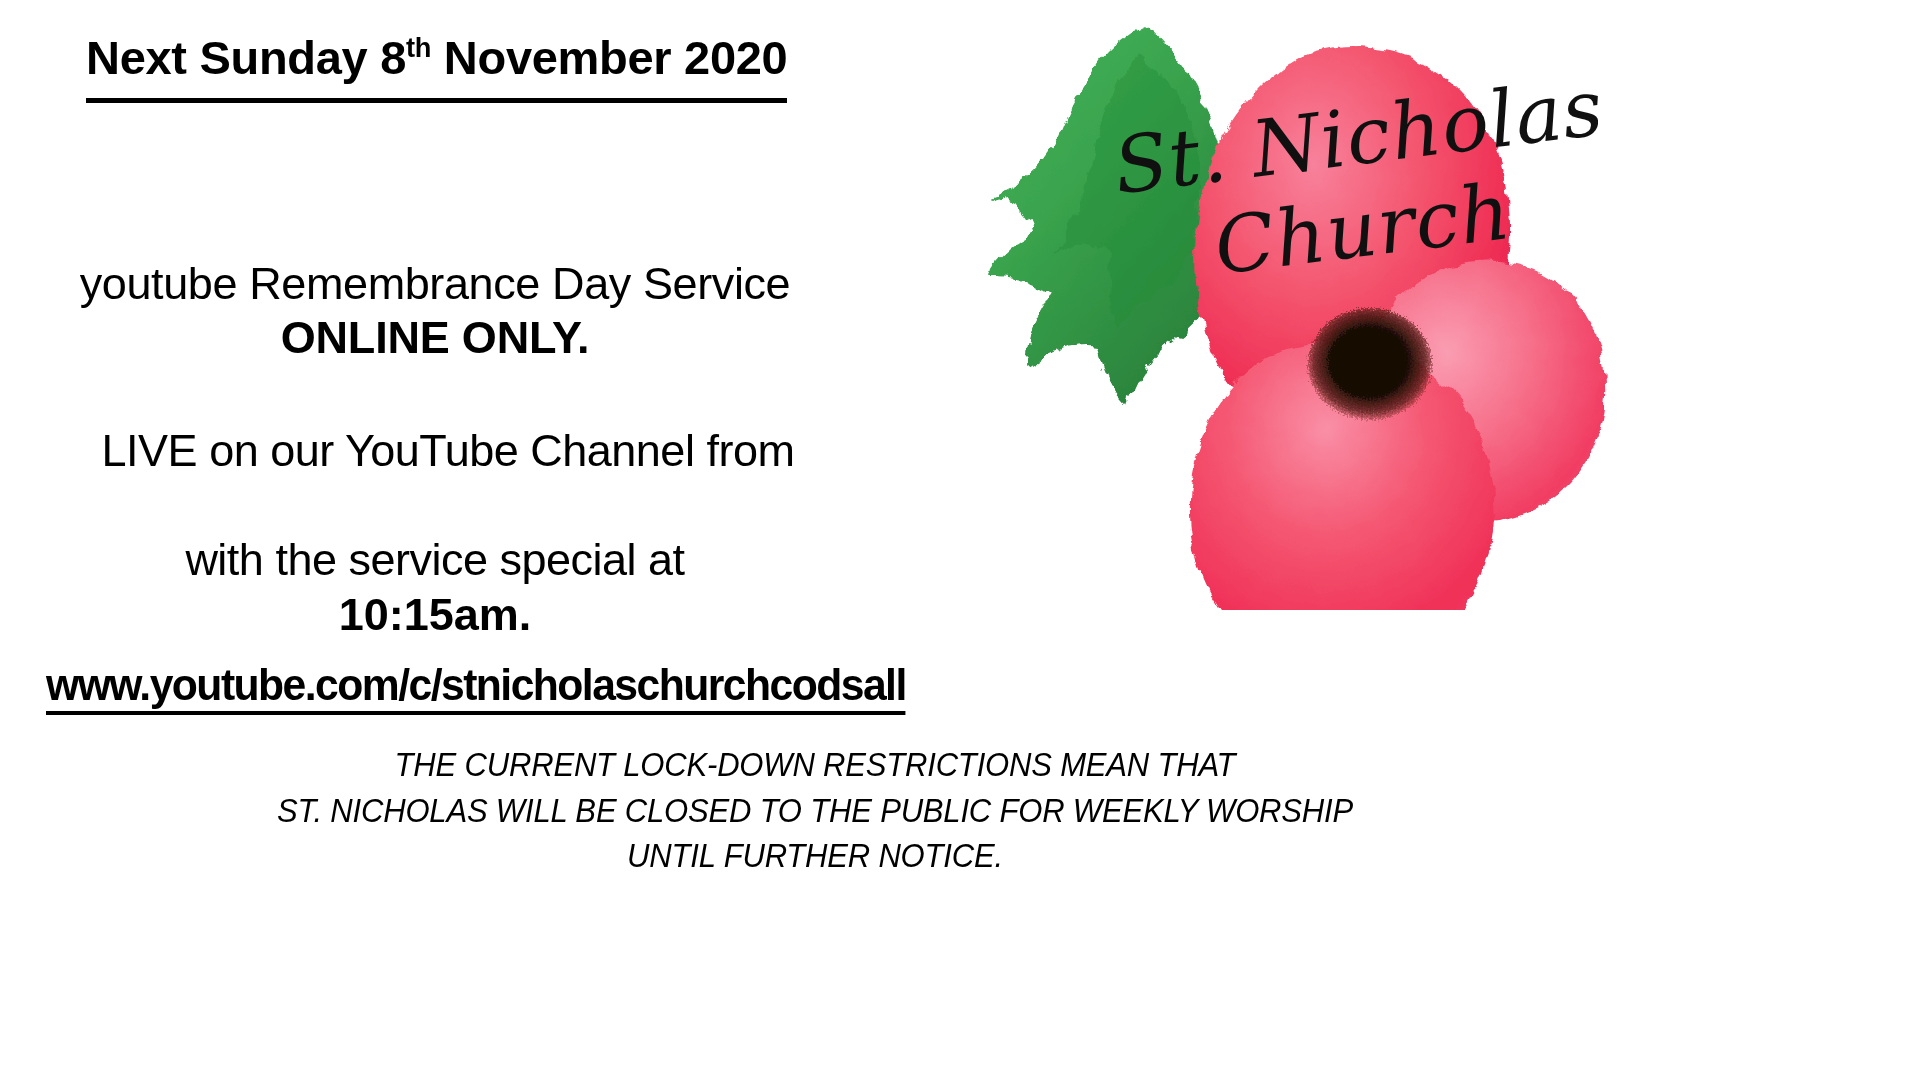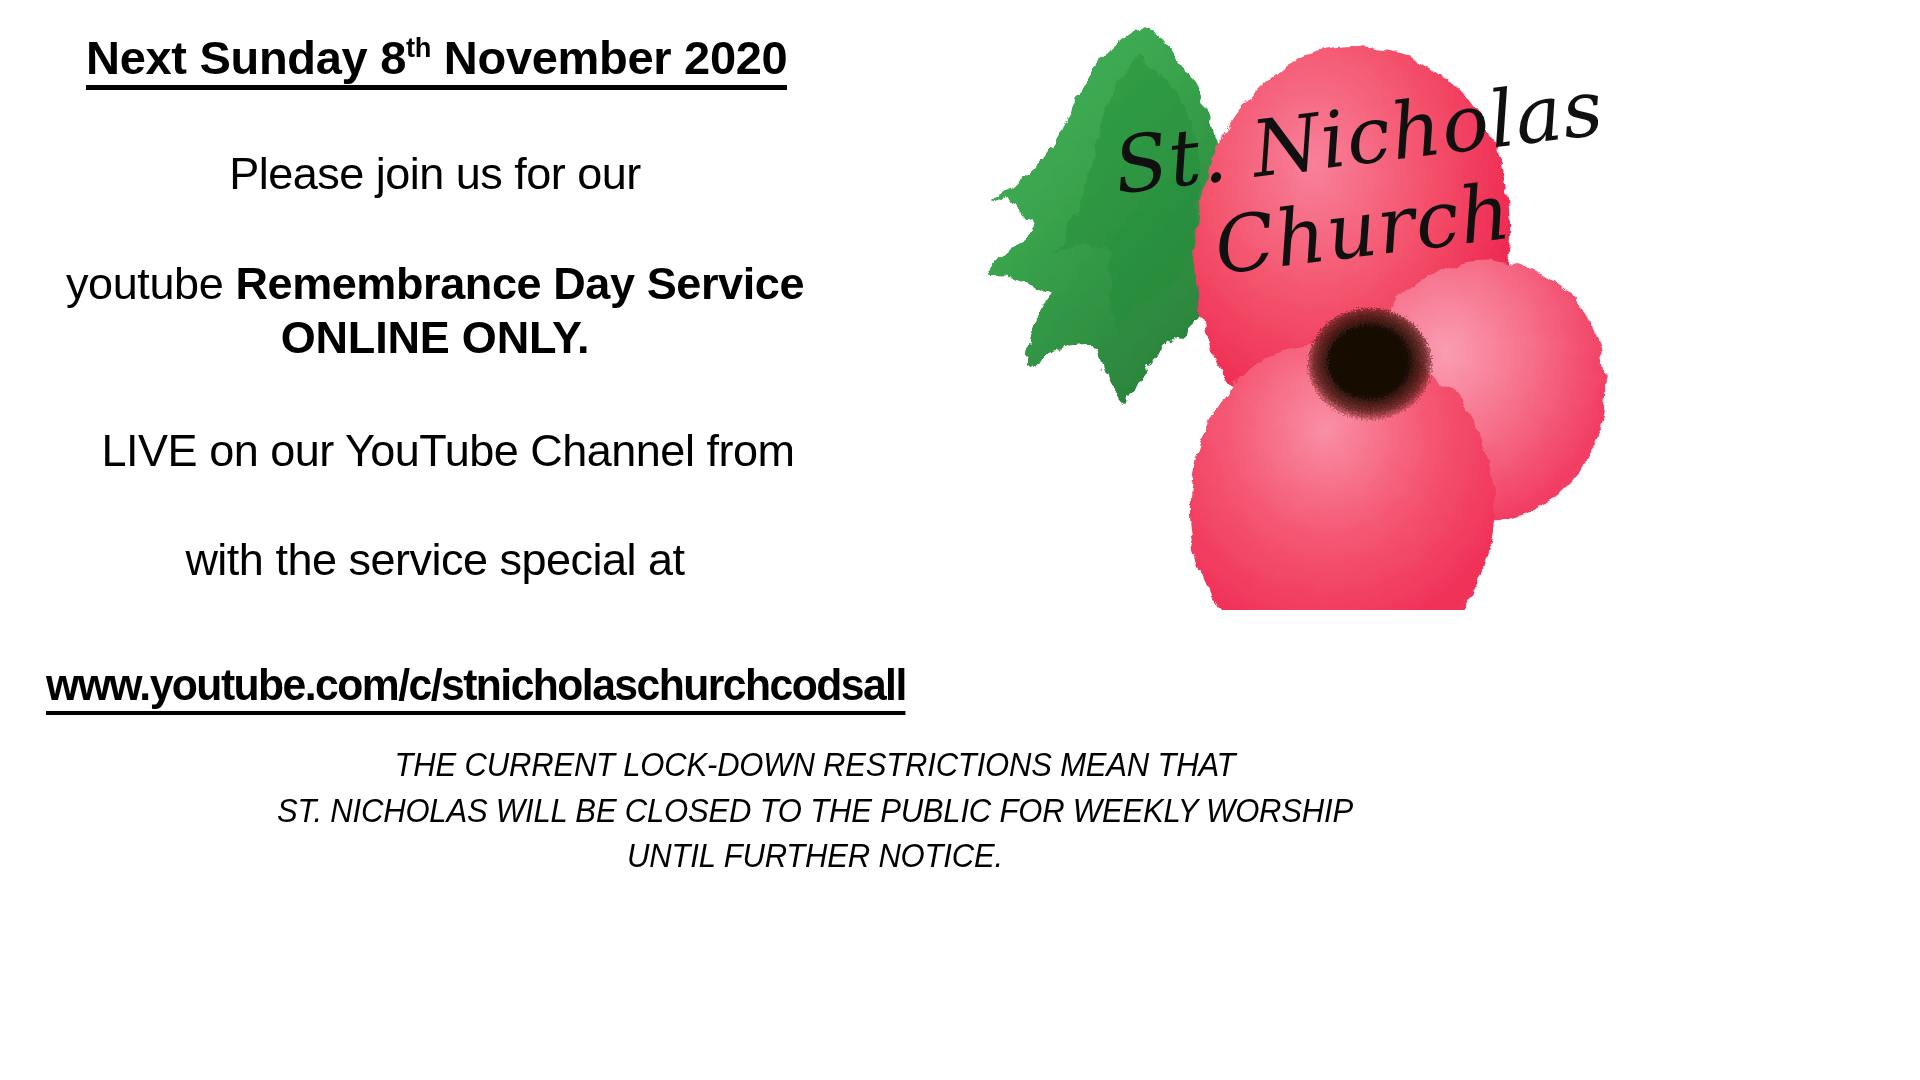--- a/index.html
+++ b/index.html
@@ -33,21 +33,21 @@
 
   .headline {
     position: absolute;
     left: 86px;
     top: 32px;
     font-size: 47px;
     font-weight: bold;
     letter-spacing: -0.3px;
     white-space: nowrap;
     border-bottom: 5px solid #000;
-    padding-bottom: 0;
+    padding-bottom: 13px;
     line-height: 1.12;
   }
   .headline sup {
     font-size: 0.58em;
     vertical-align: super;
     line-height: 0;
   }
 
   .join-line {
     position: absolute;
@@ -64,21 +64,21 @@
   .service-line {
     position: absolute;
     left: 0;
     top: 258px;
     width: 870px;
     text-align: center;
     font-size: 45px;
     letter-spacing: -0.4px;
     white-space: nowrap;
   }
-  .service-line .b { font-weight: bold; margin-top: 26px; }
+  .service-line .b { font-weight: normal; margin-top: 26px; }
 
   .online-line {
     position: absolute;
     left: 0;
     top: 312px;
     width: 870px;
     text-align: center;
     font-size: 45px;
     font-weight: bold;
     letter-spacing: -0.2px;
@@ -294,31 +294,31 @@
 
   <div class="logo">
     <div class="l1">St. Nicholas</div>
     <div class="l2">Church</div>
   </div>
 
   <div class="text-col">
 
     <div class="headline"><span>Next Sunday 8</span><sup>th</sup><span> November 2020</span></div>
 
-    <div class="join-line">Please join us for our</div>
 
     <div class="service-line"><span>youtube </span><span class="b">Remembrance Day Service</span></div>
 
     <div class="online-line">ONLINE ONLY.</div>
 
     <div class="live-line">LIVE on our YouTube Channel from</div>
 
 
     <div class="with-line">with the service special at</div>
 
+    <div class="time-2">10:15am.</div>
 
     <div class="url-line">www.youtube.com/c/stnicholaschurchcodsall</div>
   </div>
 
   <div class="footer">
     <div>THE CURRENT LOCK-DOWN RESTRICTIONS MEAN THAT</div>
     <div>ST. NICHOLAS WILL BE CLOSED TO THE PUBLIC FOR WEEKLY WORSHIP</div>
     <div>UNTIL FURTHER NOTICE.</div>
   </div>
 

